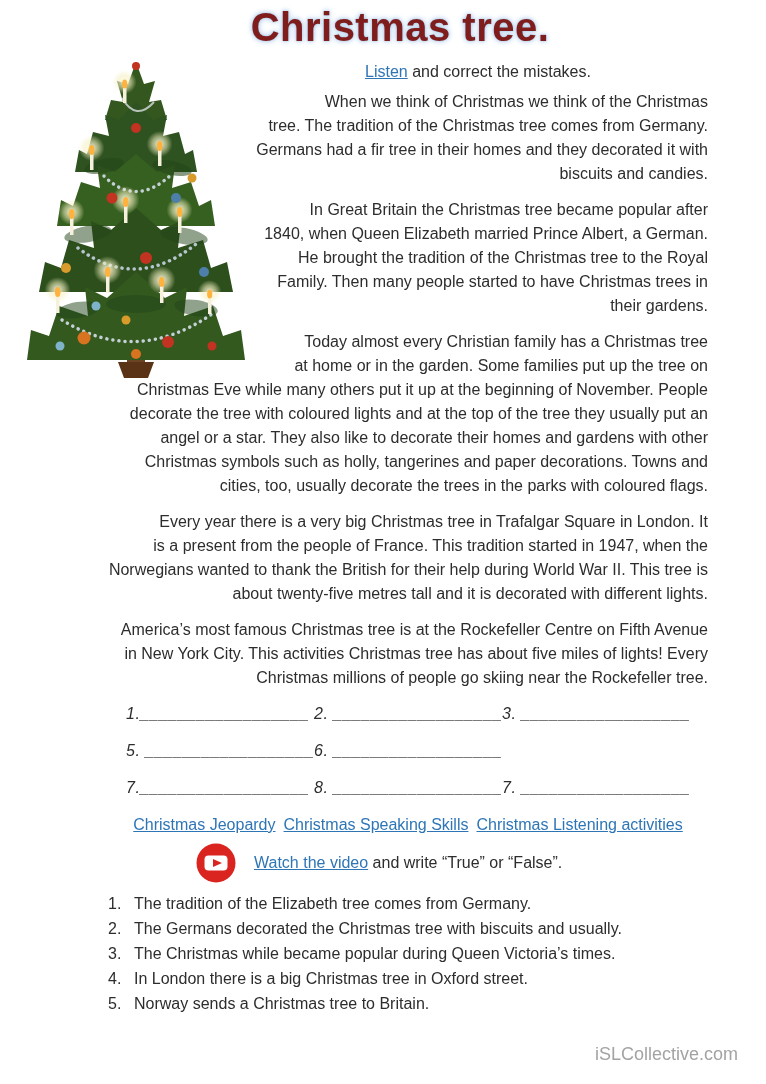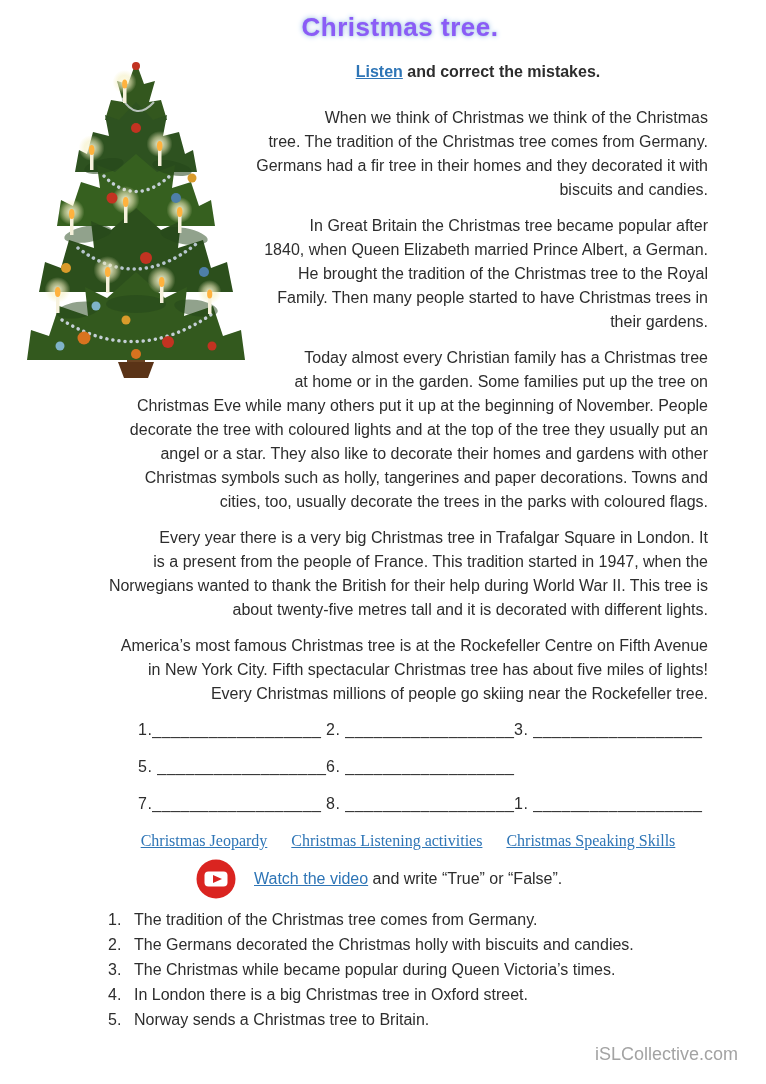--- a/index.html
+++ b/index.html
@@ -4,36 +4,36 @@
 <style>
   * { margin:0; padding:0; box-sizing:border-box; }
   html,body { background:#ffffff; }
   body {
     width:766px; height:1084px; position:relative; overflow:hidden;
     font-family:"Liberation Sans","DejaVu Sans",sans-serif;
     color:#2d2d2d; font-size:16px; line-height:24px;
   }
   .page-title {
     text-align:center; padding-top:8px;
-    font-size:26px; line-height:38px; font-weight:bold; color:#8b5cf6;
+    font-size:40px; line-height:38px; font-weight:bold; color:#7f1d1d;
     text-shadow:0 0 2px #a9c6e8, 0 0 5px #bcd4ee, 0 0 7px #cfe0f3;
     letter-spacing:0.5px;
     padding-left:34px;
   }
   .content { margin:14px 58px 0 108px; }
   .tree-float { float:left; width:140px; height:318px; }
   .tree-visual { position:absolute; left:26px; top:58px; width:220px; height:320px; }
-  .listen-line { text-align:center; margin-bottom:22px;font-weight:bold; }
+  .listen-line { text-align:center; margin-bottom:6px; }
   a.link { color:#2e75b6; text-decoration:underline; cursor:pointer; }
   p.para { margin-bottom:12px; text-indent:48px; text-align:right; }
   p.para.no-indent { text-indent:0; }
   .blanks { margin-top:2px; }
-  .blank-row { display:flex; margin-left:30px; margin-bottom:13px; }
+  .blank-row { display:flex; margin-left:18px; margin-bottom:13px;font-style:italic; }
   .blank-cell { width:188px; white-space:nowrap; letter-spacing:0.5px; }
-  .links-row { display:flex; justify-content:center; gap:24px; margin-top:0; white-space:nowrap;font-family:Liberation Serif, serif; }
+  .links-row { display:flex; justify-content:center; gap:8px; margin-top:0; white-space:nowrap; }
   .video-row { display:flex; align-items:center; gap:18px; margin:6px 0 0 88px; height:40px; }
   .yt-icon { width:40px; height:40px; flex:0 0 auto; cursor:pointer; }
   .statements { margin-top:8px; }
   .statement { display:flex; line-height:25px; }
   .statement .num { width:26px; flex:0 0 auto; }
   .watermark {
     position:absolute; right:28px; bottom:18px;
     color:#a3a3a3; font-size:18px;
   }
 </style>
@@ -147,62 +147,62 @@
 
 <div class="content">
   <div class="tree-float"></div>
 
   <p class="listen-line"><a class="link">Listen</a><span> and correct the mistakes.</span></p>
 
   <p class="para">When we think of Christmas we think of the Christmas tree. The tradition of the Christmas tree comes from Germany. Germans had a fir tree in their homes and they decorated it with biscuits and candies.</p>
   <p class="para">In Great Britain the Christmas tree became popular after 1840, when Queen Elizabeth married Prince Albert, a German. He brought the tradition of the Christmas tree to the Royal Family. Then many people started to have Christmas trees in their gardens.</p>
   <p class="para">Today almost every Christian family has a Christmas tree at home or in the garden. Some families put up the tree on Christmas Eve while many others put it up at the beginning of November. People decorate the tree with coloured lights and at the top of the tree they usually put an angel or a star. They also like to decorate their homes and gardens with other Christmas symbols such as holly, tangerines and paper decorations. Towns and cities, too, usually decorate the trees in the parks with coloured flags.</p>
   <p class="para">Every year there is a very big Christmas tree in Trafalgar Square in London. It is a present from the people of France. This tradition started in 1947, when the Norwegians wanted to thank the British for their help during World War II. This tree is about twenty-five metres tall and it is decorated with different lights.</p>
-  <p class="para no-indent">America’s most famous Christmas tree is at the Rockefeller Centre on Fifth Avenue in New York City. Fifth spectacular Christmas tree has about five miles of lights! Every Christmas millions of people go skiing near the Rockefeller tree.</p>
+  <p class="para no-indent">America’s most famous Christmas tree is at the Rockefeller Centre on Fifth Avenue in New York City. This activities Christmas tree has about five miles of lights! Every Christmas millions of people go skiing near the Rockefeller tree.</p>
 
   <div class="blanks">
     <div class="blank-row">
       <span class="blank-cell">1.__________________</span>
       <span class="blank-cell">2. __________________</span>
       <span class="blank-cell">3. __________________</span>
     </div>
     <div class="blank-row">
       <span class="blank-cell">5. __________________</span>
       <span class="blank-cell">6. __________________</span>
     </div>
     <div class="blank-row">
       <span class="blank-cell">7.__________________</span>
       <span class="blank-cell">8. __________________</span>
-      <span class="blank-cell">1. __________________</span>
+      <span class="blank-cell">7. __________________</span>
     </div>
   </div>
 
   <div class="links-row">
     <a class="link">Christmas Jeopardy</a>
+    <a class="link">Christmas Speaking Skills</a>
     <a class="link">Christmas Listening activities</a>
-    <a class="link">Christmas Speaking Skills</a>
   </div>
 
   <div class="video-row">
     <svg class="yt-icon" viewBox="0 0 40 40" xmlns="http://www.w3.org/2000/svg">
       <circle cx="20" cy="20" r="19.5" fill="#da2420"></circle>
       <rect x="8.5" y="12.5" width="23" height="15" rx="4" fill="#ffffff"></rect>
       <polygon points="17,16 26,20 17,24" fill="#da2420"></polygon>
     </svg>
     <span><a class="link">Watch the video</a><span> and write “True” or “False”.</span></span>
   </div>
 
   <div class="statements">
     <div class="statement">
       <span class="num">1.</span>
-      <span>The tradition of the Christmas tree comes from Germany.</span>
+      <span>The tradition of the Elizabeth tree comes from Germany.</span>
     </div>
     <div class="statement">
       <span class="num">2.</span>
-      <span>The Germans decorated the Christmas holly with biscuits and candies.</span>
+      <span>The Germans decorated the Christmas tree with biscuits and usually.</span>
     </div>
     <div class="statement">
       <span class="num">3.</span>
       <span>The Christmas while became popular during Queen Victoria’s times.</span>
     </div>
     <div class="statement">
       <span class="num">4.</span>
       <span>In London there is a big Christmas tree in Oxford street.</span>
     </div>
     <div class="statement">

